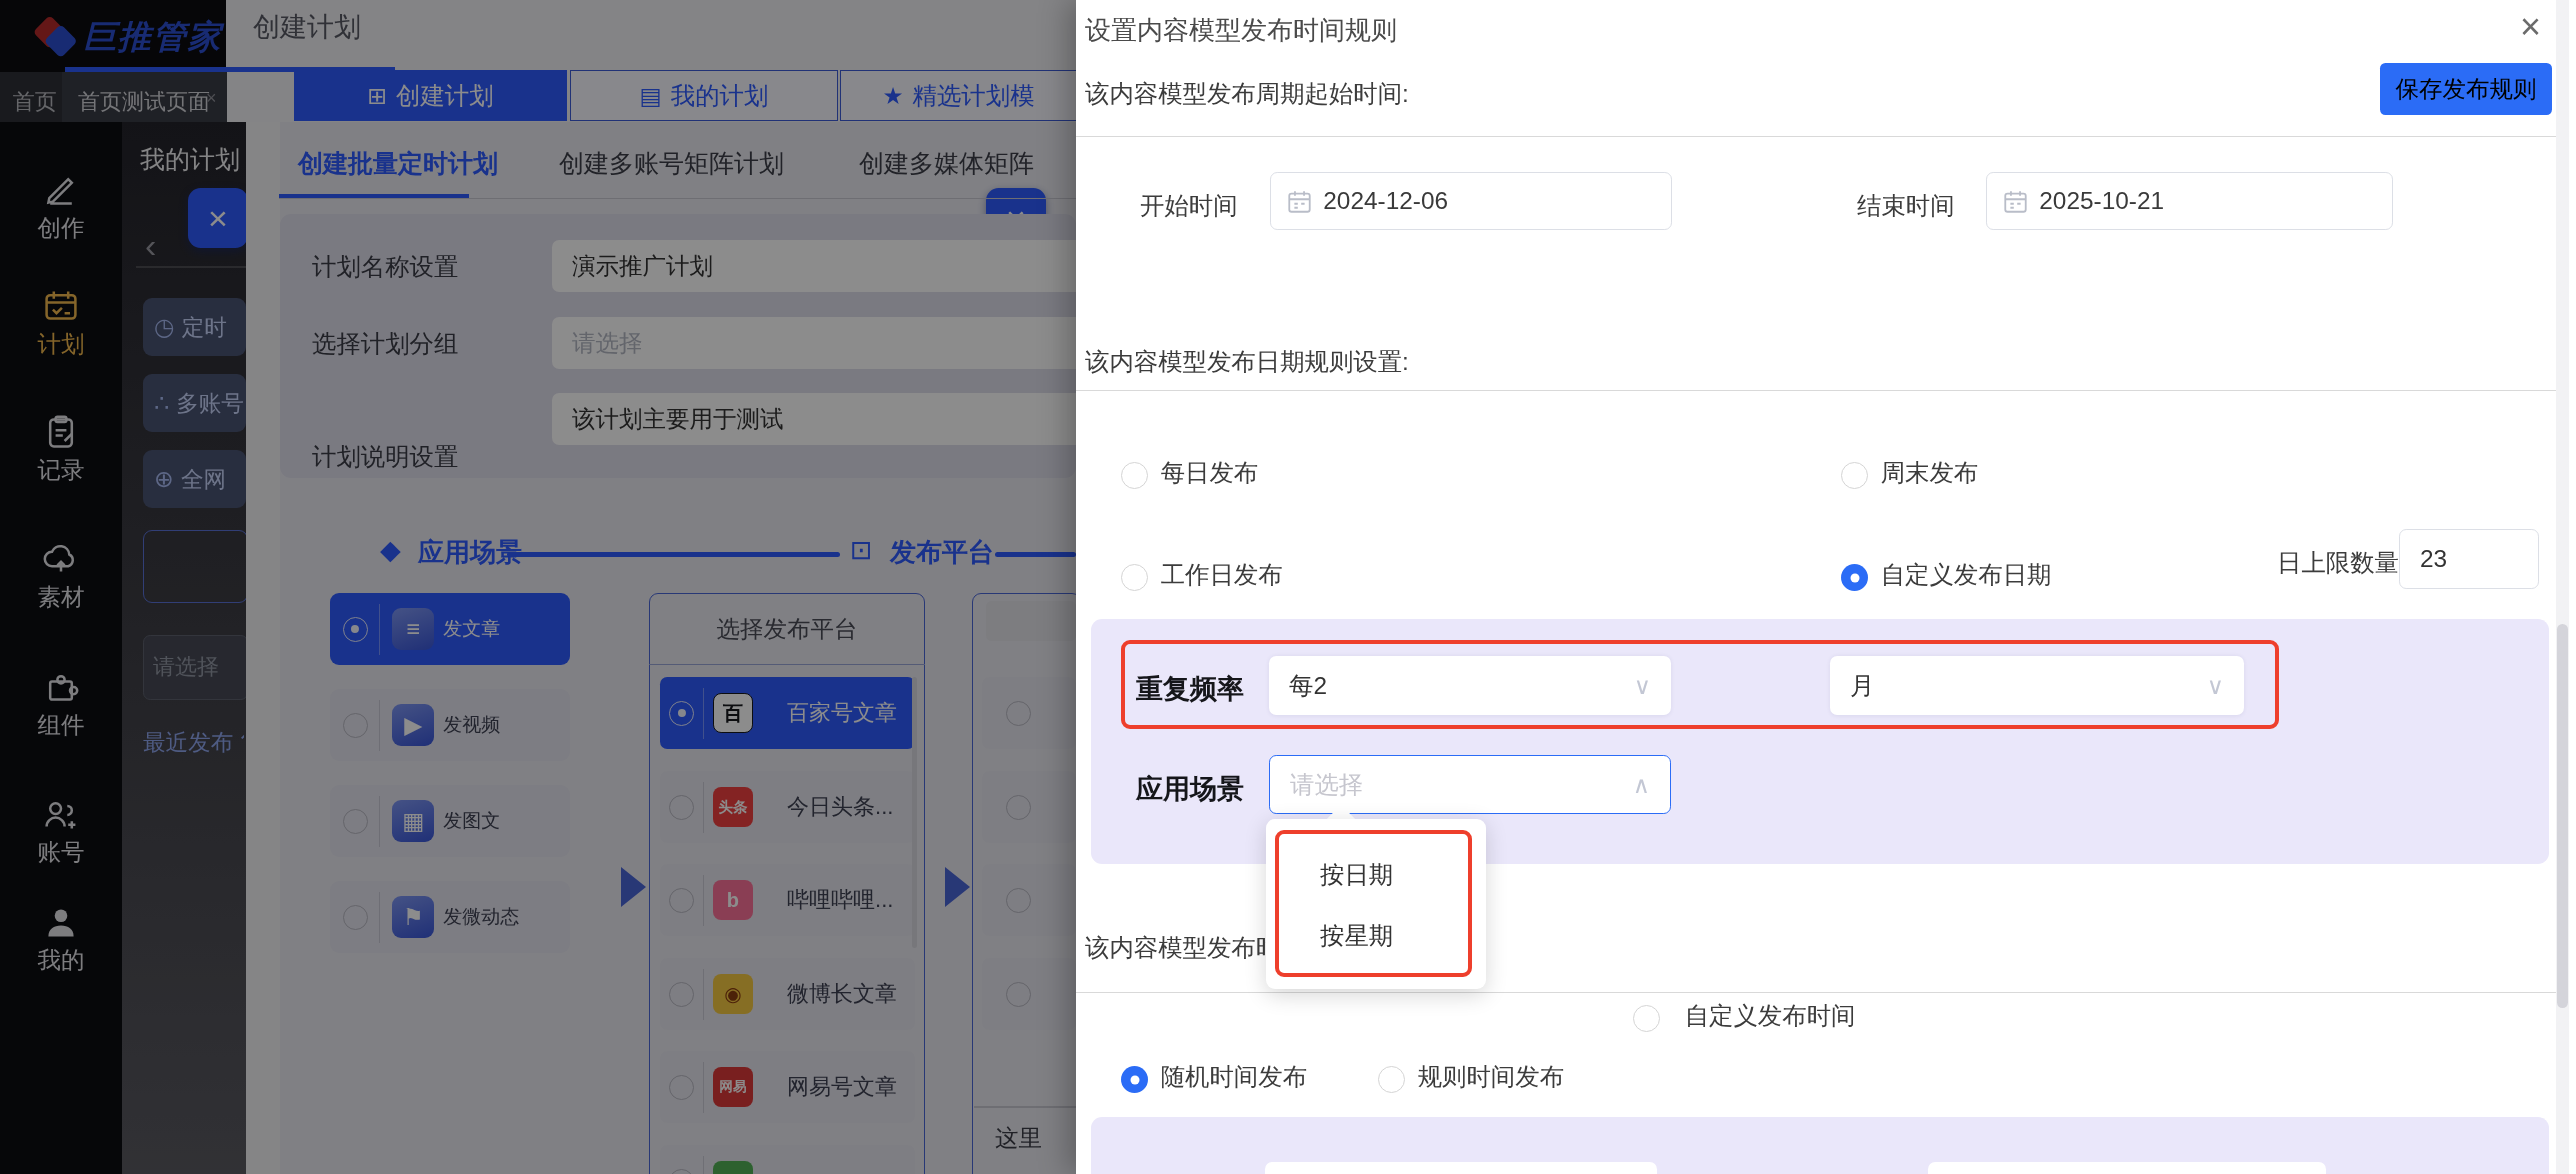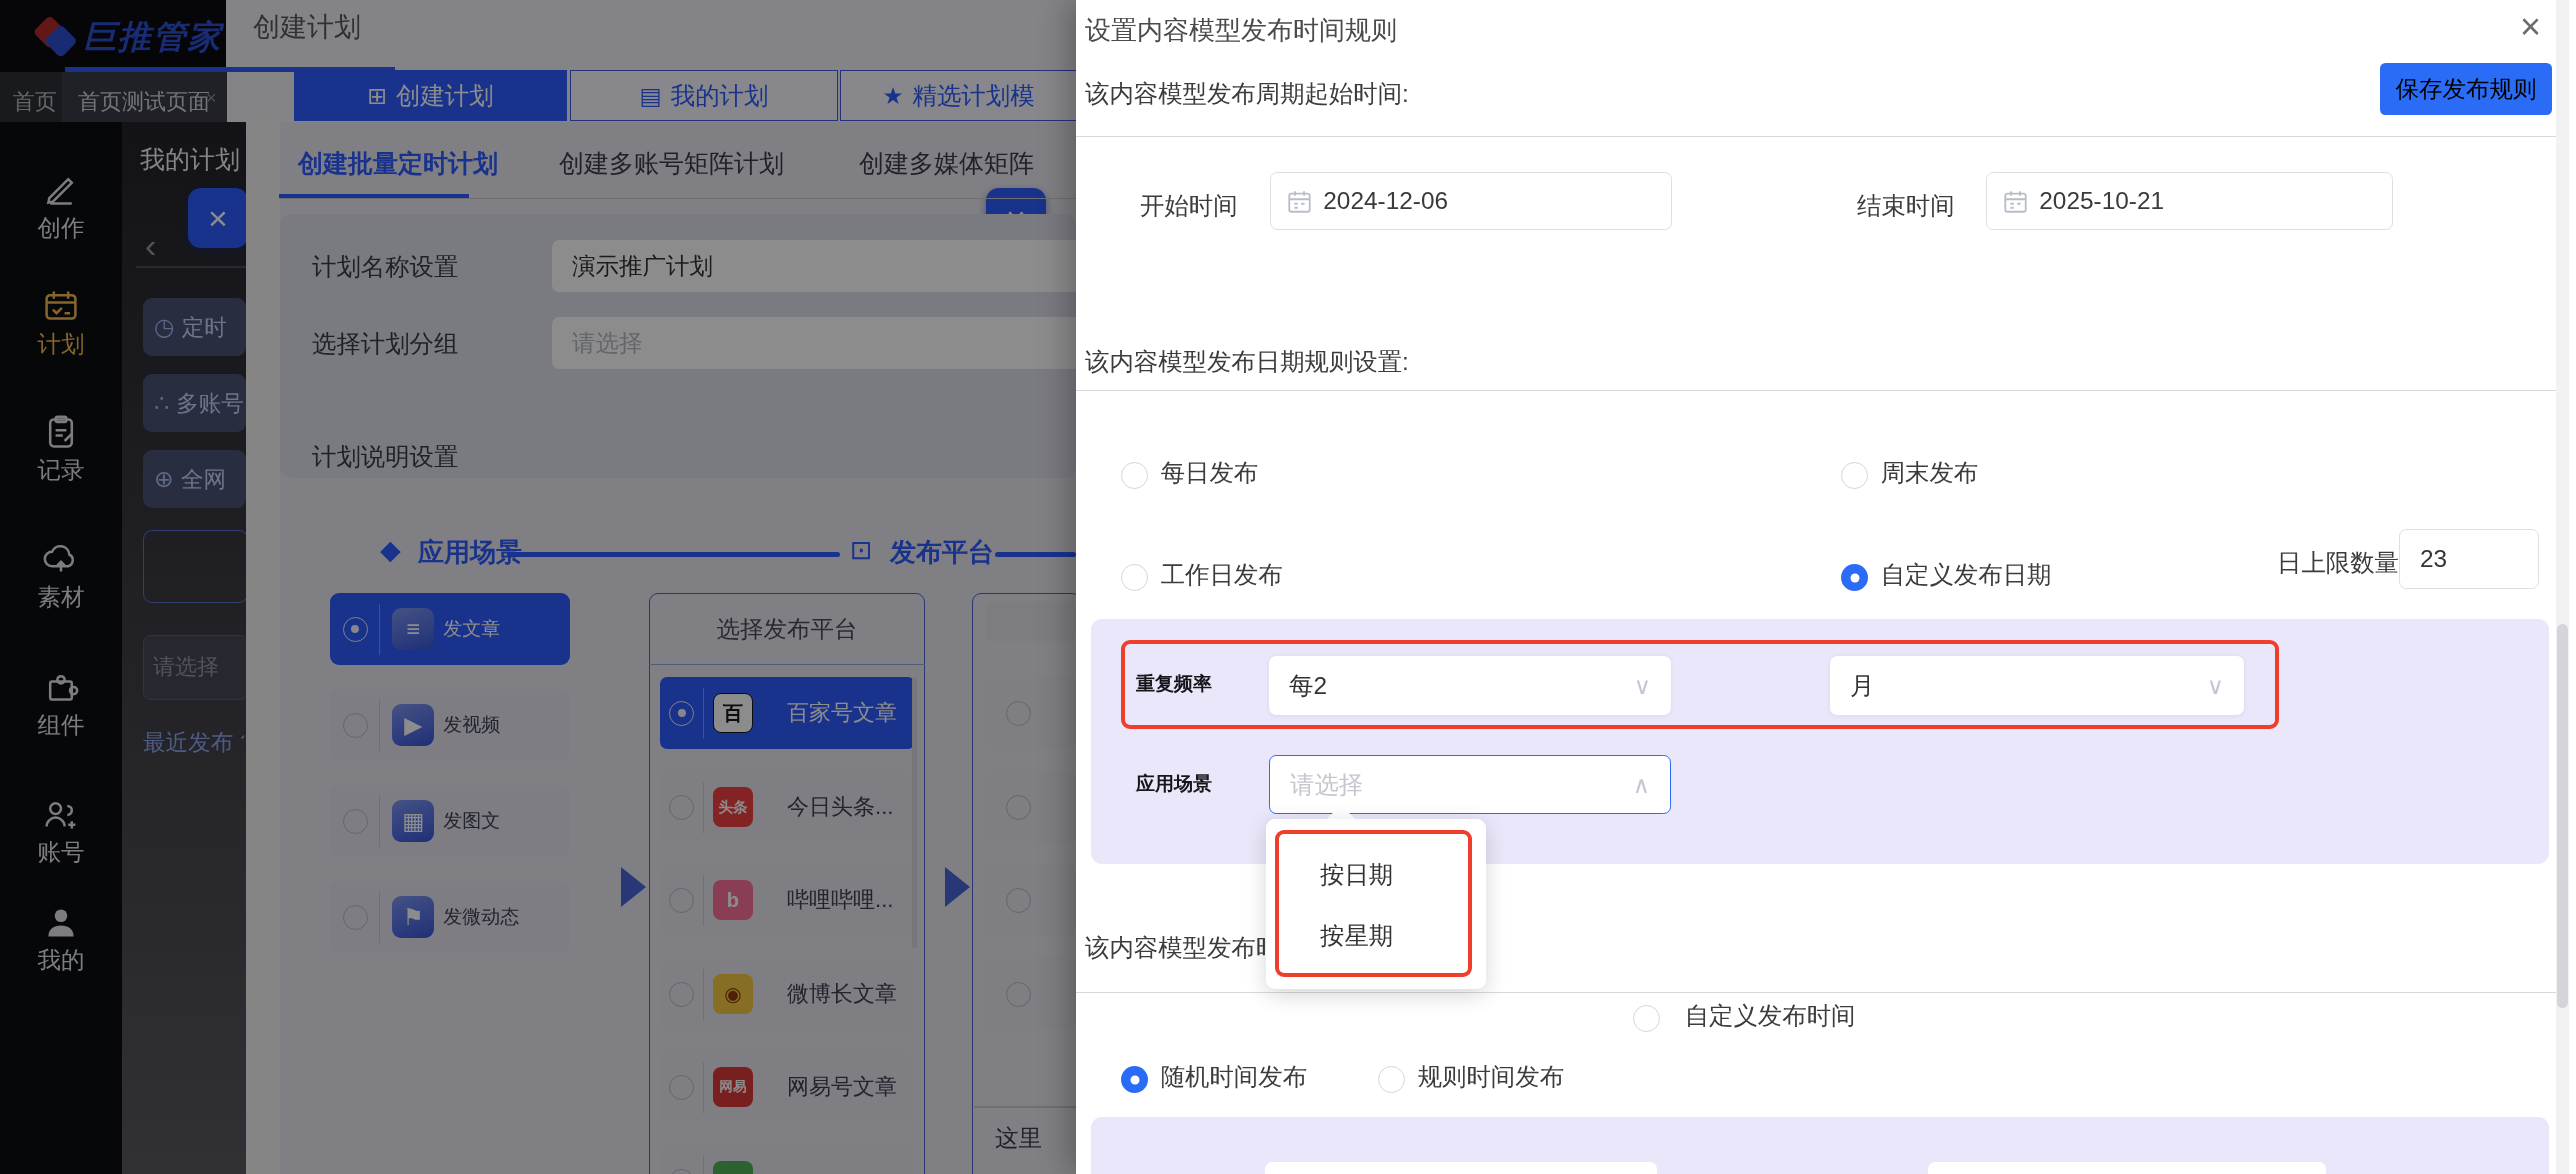--- a/index.html
+++ b/index.html
@@ -117,21 +117,21 @@
   .mrd.sel{background:#2b6cf6;border:none;position:relative;}
   .mrd.sel::after{content:"";position:absolute;left:50%;top:50%;transform:translate(-50%,-50%);
        width:9px;height:9px;border-radius:50%;background:#fff;}
   .rrow{display:flex;align-items:flex-end;margin-top:16px;}
   .rrow .mlabel{margin-left:12.7px;}
   .limitbox{width:140px;height:60px;border:0.9px solid #dcdfe6;border-radius:7.2px;background:#fff;
             display:flex;align-items:center;padding-left:20px;box-sizing:border-box;
             font-size:24.4px;color:#333;}
   .purple{background:#eae7fa;border-radius:11px;}
   .redbox{border:4.5px solid #ee3f2c;border-radius:9px;box-sizing:border-box;z-index:3;pointer-events:none;}
-  .blabel{font-size:19px;font-weight:bold;color:#15161a;}
+  .blabel{font-size:27px;font-weight:bold;color:#15161a;}
   .selbox{height:59px;background:#fff;border-radius:7.2px;display:flex;align-items:center;
           padding:0 20px;box-sizing:border-box;font-size:24.4px;color:#333;
           box-shadow:0 0.9px 4.5px rgba(40,40,90,.08);}
   .selbox .chev{margin-left:auto;color:#c3c7d4;font-size:23.5px;}
   .selbox.open{border:1.8px solid #2b6cf6;box-shadow:none;}
   .selbox .phv{color:#c6c6ce;}
   .popup{left:190px;top:819px;width:220px;height:170px;background:#fff;border-radius:9px;
          box-shadow:0 5.4px 22px rgba(0,0,0,.16);z-index:5;}
   .caret{left:255px;top:809px;width:20px;height:20px;background:#fff;transform:rotate(45deg);z-index:4;}
   .popred{left:9px;top:11px;width:197px;height:147px;border:4.5px solid #ee3f2c;border-radius:9px;
@@ -270,20 +270,21 @@
   <div class="abs stab t" style="left:859px;width:217px;overflow:hidden;color:#3d3f49;">创建多媒体矩阵</div>
   <div class="abs subline"></div>
   <div class="abs subdiv"></div>
 
   <div class="abs fcard"></div>
   <div class="abs flabel t" style="top:251px;">计划名称设置</div>
   <div class="abs finput" style="top:240px;">演示推广计划</div>
   <div class="abs flabel t" style="top:328px;">选择计划分组</div>
   <div class="abs finput ph" style="top:317px;">请选择</div>
   <div class="abs flabel t" style="top:397px;margin-top:44px;">计划说明设置</div>
+  <div class="abs finput" style="top:393px;">该计划主要用于测试</div>
 
   <div class="abs sec-ic t" style="left:380px;top:534px;">◆</div>
   <div class="abs sec-lb t" style="left:418px;top:535px;">应用场景</div>
   <div class="abs sec-line" style="left:507px;top:552px;width:333px;"></div>
   <div class="abs sec-ic t" style="left:850px;top:534px;">⊡</div>
   <div class="abs sec-lb t" style="left:890px;top:535px;">发布平台</div>
   <div class="abs sec-line" style="left:995px;top:552px;width:81px;"></div>
 
   <div class="abs chip on" style="top:593px;">
     <span class="ring"></span>

